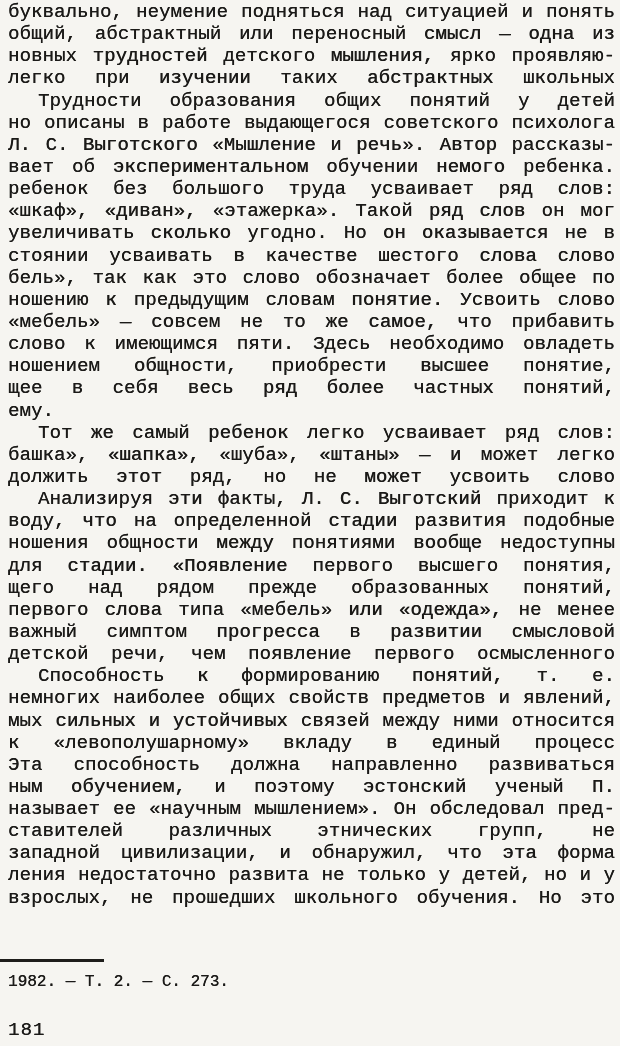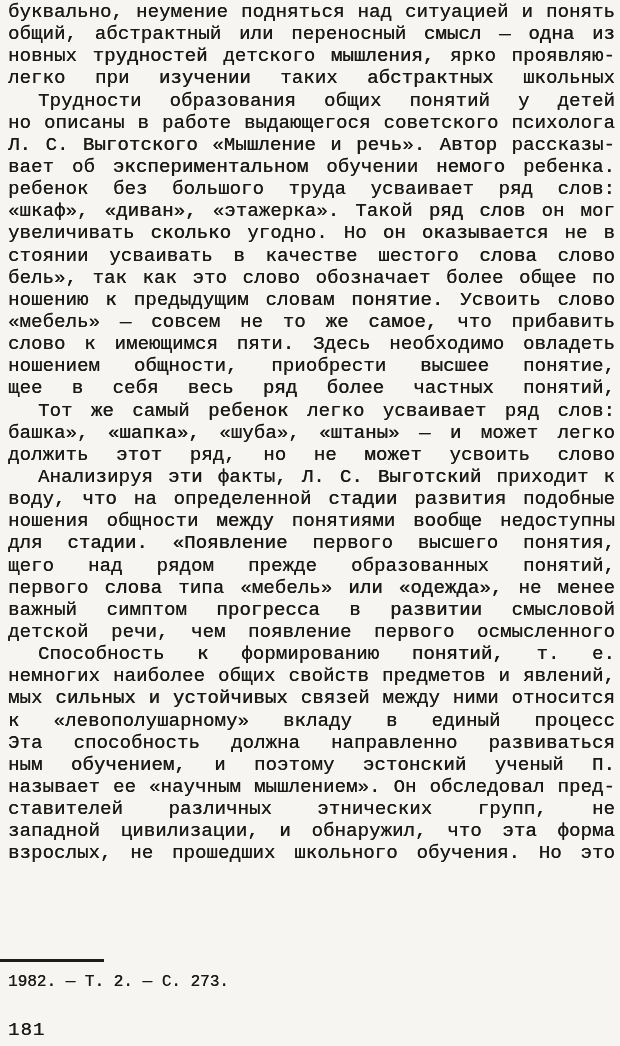--- a/index.html
+++ b/index.html
@@ -97,20 +97,21 @@
       <div class="line">ребенок без большого труда усваивает ряд слов: «стул»,</div>
       <div class="line">«шкаф», «диван», «этажерка». Такой ряд слов он мог бы</div>
       <div class="line">увеличивать сколько угодно. Но он оказывается не в со-</div>
       <div class="line">стоянии усваивать в качестве шестого слова слово «ме-</div>
       <div class="line">бель», так как это слово обозначает более общее по от-</div>
       <div class="line">ношению к предыдущим словам понятие. Усвоить слово</div>
       <div class="line">«мебель» — совсем не то же самое, что прибавить шестое</div>
       <div class="line">слово к имеющимся пяти. Здесь необходимо овладеть от-</div>
       <div class="line">ношением общности, приобрести высшее понятие, включаю-</div>
       <div class="line">щее в себя весь ряд более частных понятий, подчиненных</div>
+      <div class="line short">ему.</div>
     </div>
 
     <div class="para">
       <div class="line indent">Тот же самый ребенок легко усваивает ряд слов: «ру-</div>
       <div class="line">башка», «шапка», «шуба», «штаны» — и может легко про-</div>
       <div class="line">должить этот ряд, но не может усвоить слово «одежда».</div>
     </div>
 
     <div class="para">
       <div class="line indent">Анализируя эти факты, Л. С. Выготский приходит к вы-</div>
@@ -126,20 +127,21 @@
     <div class="para">
       <div class="line indent">Способность к формированию понятий, т. е. выделению</div>
       <div class="line">немногих наиболее общих свойств предметов и явлений, са-</div>
       <div class="line">мых сильных и устойчивых связей между ними относится</div>
       <div class="line">к «левополушарному» вкладу в единый процесс мышления.</div>
       <div class="line">Эта способность должна направленно развиваться школь-</div>
       <div class="line">ным обучением, и поэтому эстонский ученый П. Тульвисте</div>
       <div class="line">называет ее «научным мышлением». Он обследовал пред-</div>
       <div class="line">ставителей различных этнических групп, не приобщенных к</div>
       <div class="line">западной цивилизации, и обнаружил, что эта форма мыш-</div>
+      <div class="line">ления недостаточно развита не только у детей, но и у</div>
       <div class="line">взрослых, не прошедших школьного обучения. Но это от-</div>
     </div>
 
   </div>
 
   <div class="footnote-rule"></div>
 
   <div class="footnote">
     <div class="fn-line">1982. — Т. 2. — С. 273.</div>
   </div>

